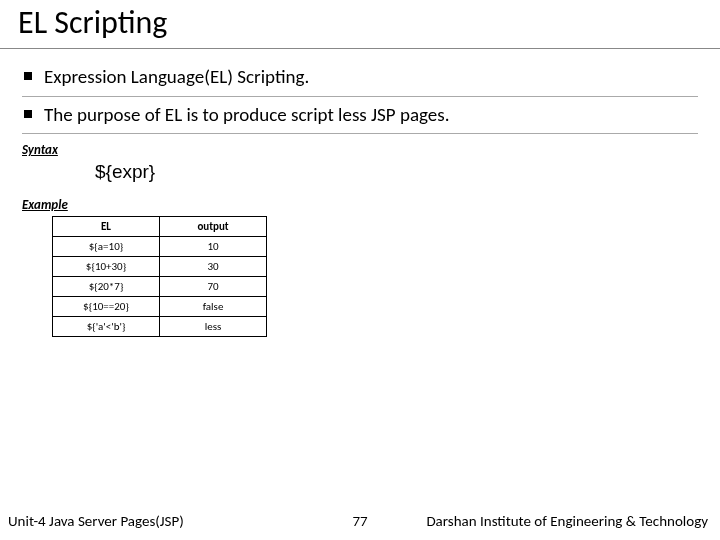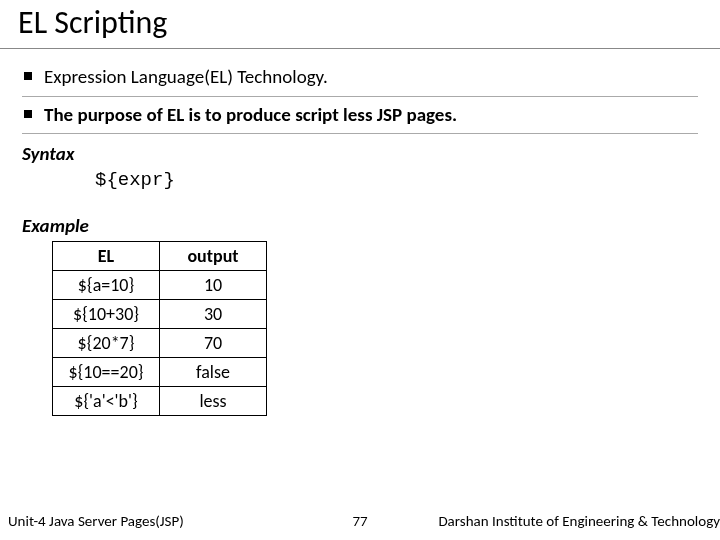--- a/index.html
+++ b/index.html
@@ -35,73 +35,74 @@
   }
   ul.bullets li::before {
     content: "";
     position: absolute;
     left: 2px;
     top: 13px;
     width: 8px;
     height: 8px;
     background: #000;
   }
-  ul.bullets li.bold { font-weight: 700; }
+  ul.bullets li.bold { font-weight: 400; }
   .section-label {
-    font-size: 19px;
+    font-size: 13px;
     font-style: italic;
     font-weight: 700;
     padding: 8px 22px 4px 22px;
+    text-decoration: underline;
   }
   .syntax-code {
-    font-family: Liberation Mono, monospace;
+    font-family: Liberation Sans, sans-serif;
     font-size: 19px;
     padding-left: 95px;
-    margin-bottom: 15px;
+    margin-bottom: 6px;
   }
   .table-wrap {
     padding-left: 52px;
   }
   table.el-table {
     border-collapse: collapse;
   }
   table.el-table th, table.el-table td {
     border: 1.5px solid #000;
     text-align: center;
-    font-size: 18px;
+    font-size: 11px;
     padding: 3px 0;
   }
   table.el-table th {
     font-weight: 700;
     width: 107px;
   }
   table.el-table td {
     width: 107px;
   }
   .footer {
     position: absolute;
     bottom: 10px;
     left: 0;
     width: 100%;
     font-size: 15px;
     display: flex;
     align-items: center;
   }
   .footer-left { padding-left: 8px; flex: 0 0 auto; text-align: right; }
   .footer-page { position: absolute; left: 50%; transform: translateX(-50%); }
-  .footer-right { flex: 1; text-align: right; padding-right: 0; }
+  .footer-right { flex: 1; text-align: right; padding-right: 12px; }
 </style>
 </head>
 <body>
 
 <h1 class="title">EL Scripting</h1>
 <hr class="title-rule">
 
 <ul class="bullets">
-  <li>Expression Language(EL) Technology.</li>
+  <li>Expression Language(EL) Scripting.</li>
   <li class="bold">The purpose of EL is to produce script less JSP pages.</li>
 </ul>
 
 <div class="section-label">Syntax</div>
 <div class="syntax-code">${expr}</div>
 
 <div class="section-label">Example</div>
 
 <div class="table-wrap">
   <table class="el-table">

